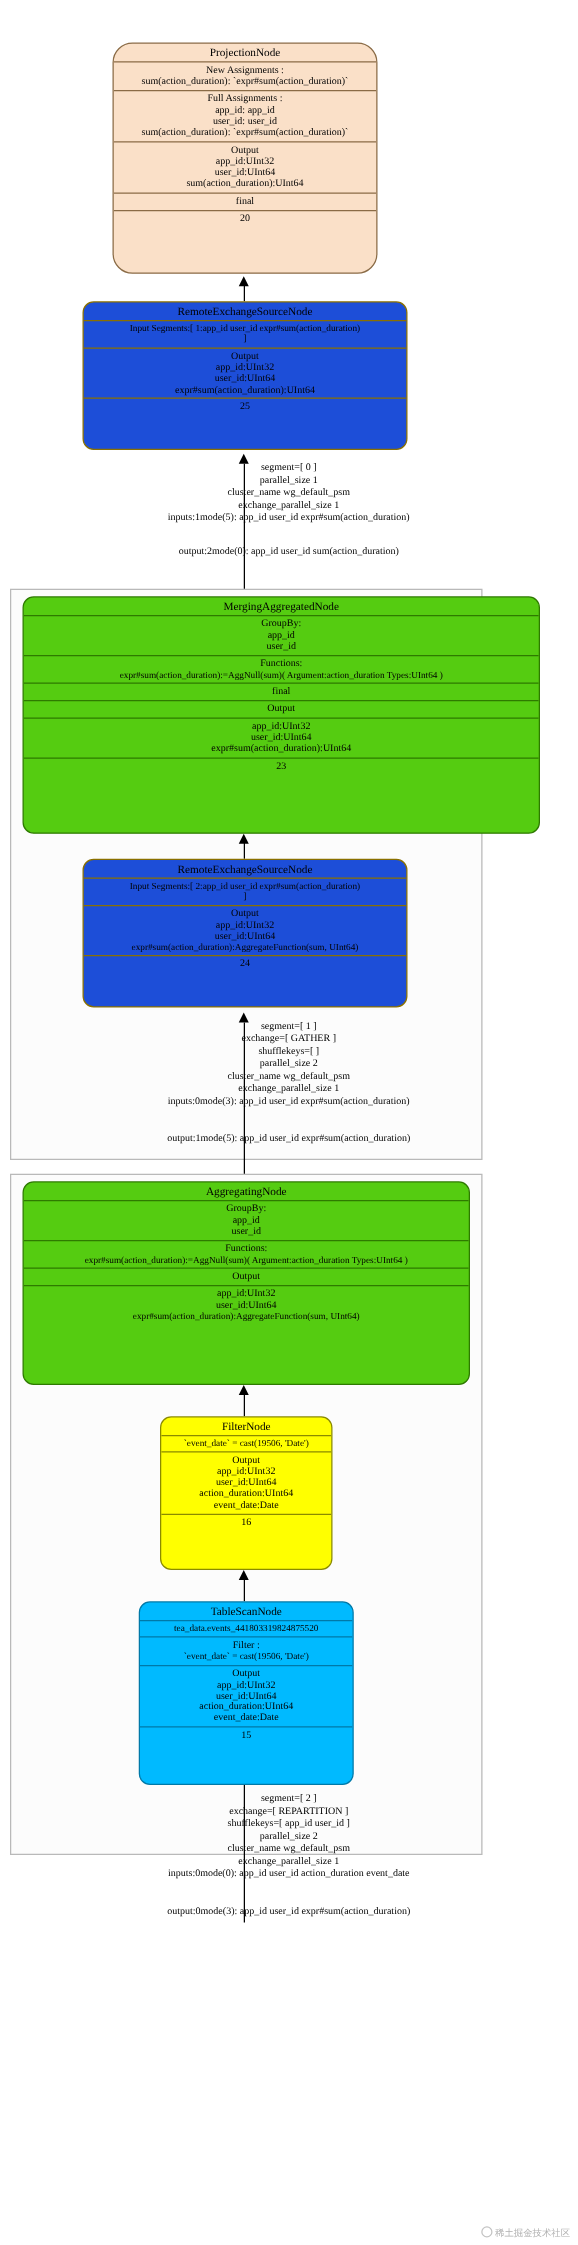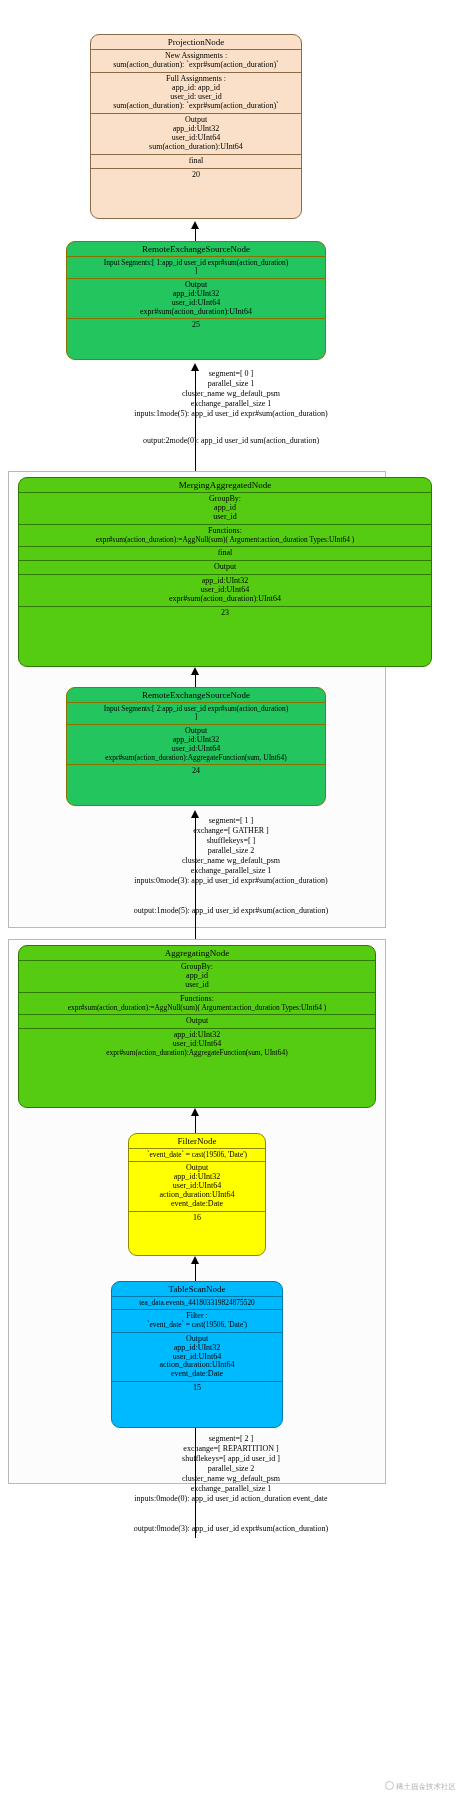--- a/index.html
+++ b/index.html
@@ -43,21 +43,21 @@
   .node .sec {
     box-sizing: border-box;
     padding: 2px 3px;
     border-bottom: 1px solid #7a5c33;
   }
   .node .sec:last-child { border-bottom: none; }
 
   .node.peach { background: #fae0c8; border-color: #8a6b46; }
   .node.peach .sec { border-bottom-color: #8a6b46; }
 
-  .node.yellowgold { background: #22c55e; border-color: #8a7000; }
+  .node.yellowgold { background: #1d4ed8; border-color: #8a7000; }
   .node.yellowgold .sec { border-bottom-color: #8a7000; }
 
   .node.green { background: #55cc11; border-color: #2e7a00; }
   .node.green .sec { border-bottom-color: #2e7a00; }
 
   .node.yellow { background: #ffff00; border-color: #8a8a00; }
   .node.yellow .sec { border-bottom-color: #8a8a00; }
 
   .node.blue { background: #00baff; border-color: #0079a8; }
   .node.blue .sec { border-bottom-color: #0079a8; }
@@ -116,21 +116,21 @@
   }
 </style>
 </head>
 <body>
 
 <div class="canvas">
 
   <div class="cluster" style="left:8px; top:471px; width:378px; height:457px;"></div>
   <div class="cluster" style="left:8px; top:939px; width:378px; height:545px;"></div>
 
-  <div class="node peach" style="left:90px; top:34px; width:212px; height:185px;">
+  <div class="node peach" style="left:90px; top:34px; width:212px; height:185px;border-radius:16px;">
     <div class="sec t-title">ProjectionNode</div>
     <div class="sec">
       <span class="ln t-body">New Assignments :</span>
       <span class="ln t-body">sum(action_duration): `expr#sum(action_duration)`</span>
     </div>
     <div class="sec">
       <span class="ln t-body">Full Assignments :</span>
       <span class="ln t-body">app_id: app_id</span>
       <span class="ln t-body">user_id: user_id</span>
       <span class="ln t-body">sum(action_duration): `expr#sum(action_duration)`</span>

